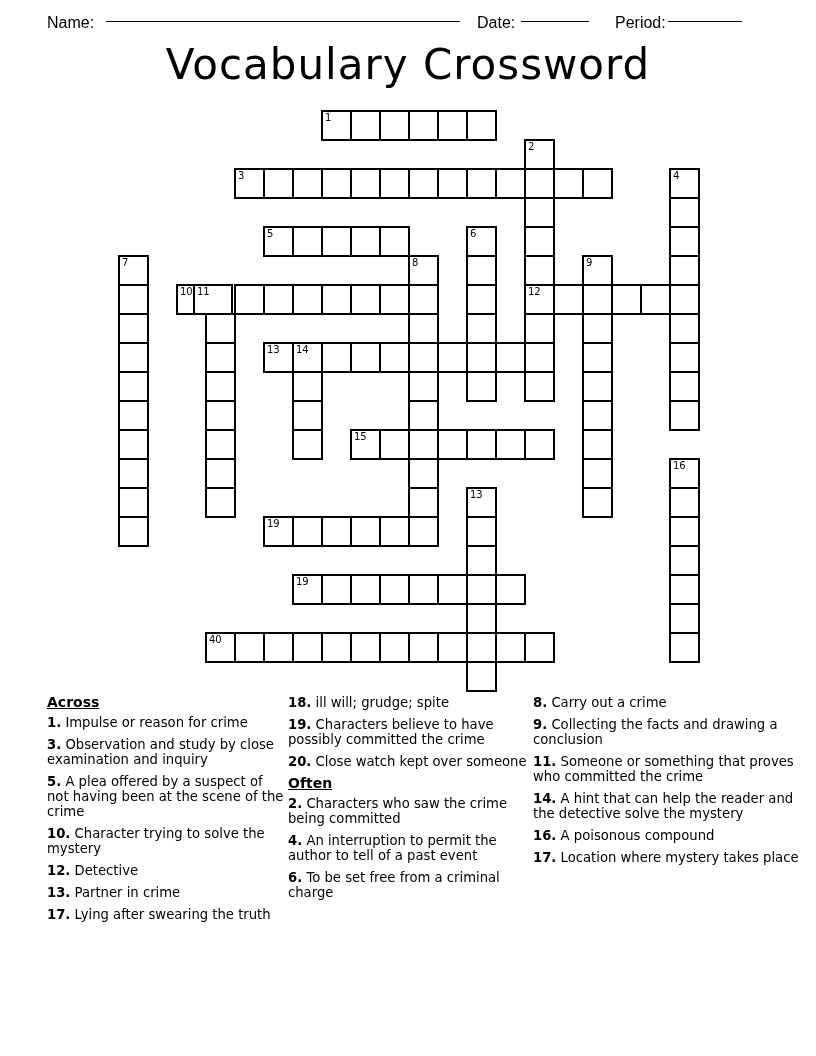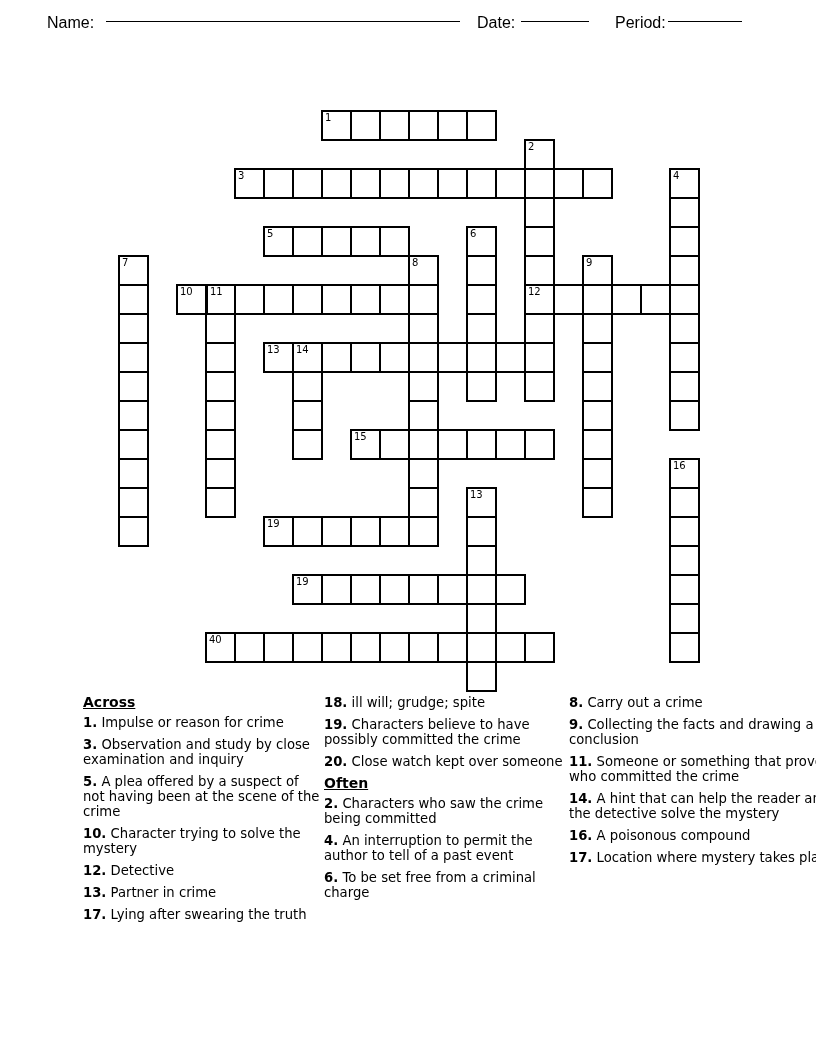--- a/index.html
+++ b/index.html
@@ -19,41 +19,42 @@
   #grid{position:absolute;}
   .cell{
     position:absolute;width:31px;height:31px;box-sizing:border-box;
     border:2px solid #000;background:#fff;
   }
   .cellnum{
     position:absolute;top:0px;left:2px;font-size:10px;line-height:11px;
     font-family:"DejaVu Sans",sans-serif;
   }
   
-  .cluecol{position:absolute;top:695px;font-size:13.2px;line-height:15px;margin-left:36px;}
+  .cluecol{position:absolute;top:695px;font-size:13.2px;line-height:15px;}
   .cluehead{font-weight:bold;text-decoration:underline;font-size:14px;
     margin:0 0 5px 0;}
   .clue{margin:0 0 7px 0;}
   .clue b{font-weight:bold;}
   .sect2{margin-top:3px;}
 </style>
 </head>
 <body>
 
 <div id="page">
 
   <div class="topline">
     <span class="toplabel" style="left:47px">Name:</span>
     <span class="blank" id="name-line" style="left: 106px; width: 354px;"></span>
     <span class="toplabel" style="left:477px">Date:</span>
     <span class="blank" id="date-line" style="left: 521px; width: 68px;"></span>
     <span class="toplabel" style="left:615px">Period:</span>
     <span class="blank" id="period-line" style="left: 668px; width: 74px;"></span>
   </div>
 
+  <div id="title">Vocabulary Crossword</div>
 
   <div id="grid" style="left: 118px; top: 110px;">
       <div class="cell" style="left: 203px; top: 0px;">
         <span class="cellnum">1</span>
       </div>
       <div class="cell" style="left: 232px; top: 0px;"></div>
       <div class="cell" style="left: 261px; top: 0px;"></div>
       <div class="cell" style="left: 290px; top: 0px;"></div>
       <div class="cell" style="left: 319px; top: 0px;"></div>
       <div class="cell" style="left: 348px; top: 0px;"></div>
@@ -141,21 +142,21 @@
       <div class="cell" style="left: 464px; top: 203px;"></div>
       <div class="cell" style="left: 464px; top: 232px;"></div>
       <div class="cell" style="left: 464px; top: 261px;"></div>
       <div class="cell" style="left: 464px; top: 290px;"></div>
       <div class="cell" style="left: 464px; top: 319px;"></div>
       <div class="cell" style="left: 464px; top: 348px;"></div>
       <div class="cell" style="left: 464px; top: 377px;"></div>
       <div class="cell" style="left: 58px; top: 174px;">
         <span class="cellnum">10</span>
       </div>
-      <div class="cell" style="left: 88px; top: 174px; padding-left: 36px;">
+      <div class="cell" style="left: 75px; top: 174px; padding-left: 36px;">
         <span class="cellnum">11</span>
       </div>
       <div class="cell" style="left: 116px; top: 174px;"></div>
       <div class="cell" style="left: 145px; top: 174px;"></div>
       <div class="cell" style="left: 174px; top: 174px;"></div>
       <div class="cell" style="left: 203px; top: 174px;"></div>
       <div class="cell" style="left: 232px; top: 174px;"></div>
       <div class="cell" style="left: 261px; top: 174px;"></div>
       <div class="cell" style="left: 87px; top: 203px;"></div>
       <div class="cell" style="left: 87px; top: 232px;"></div>

